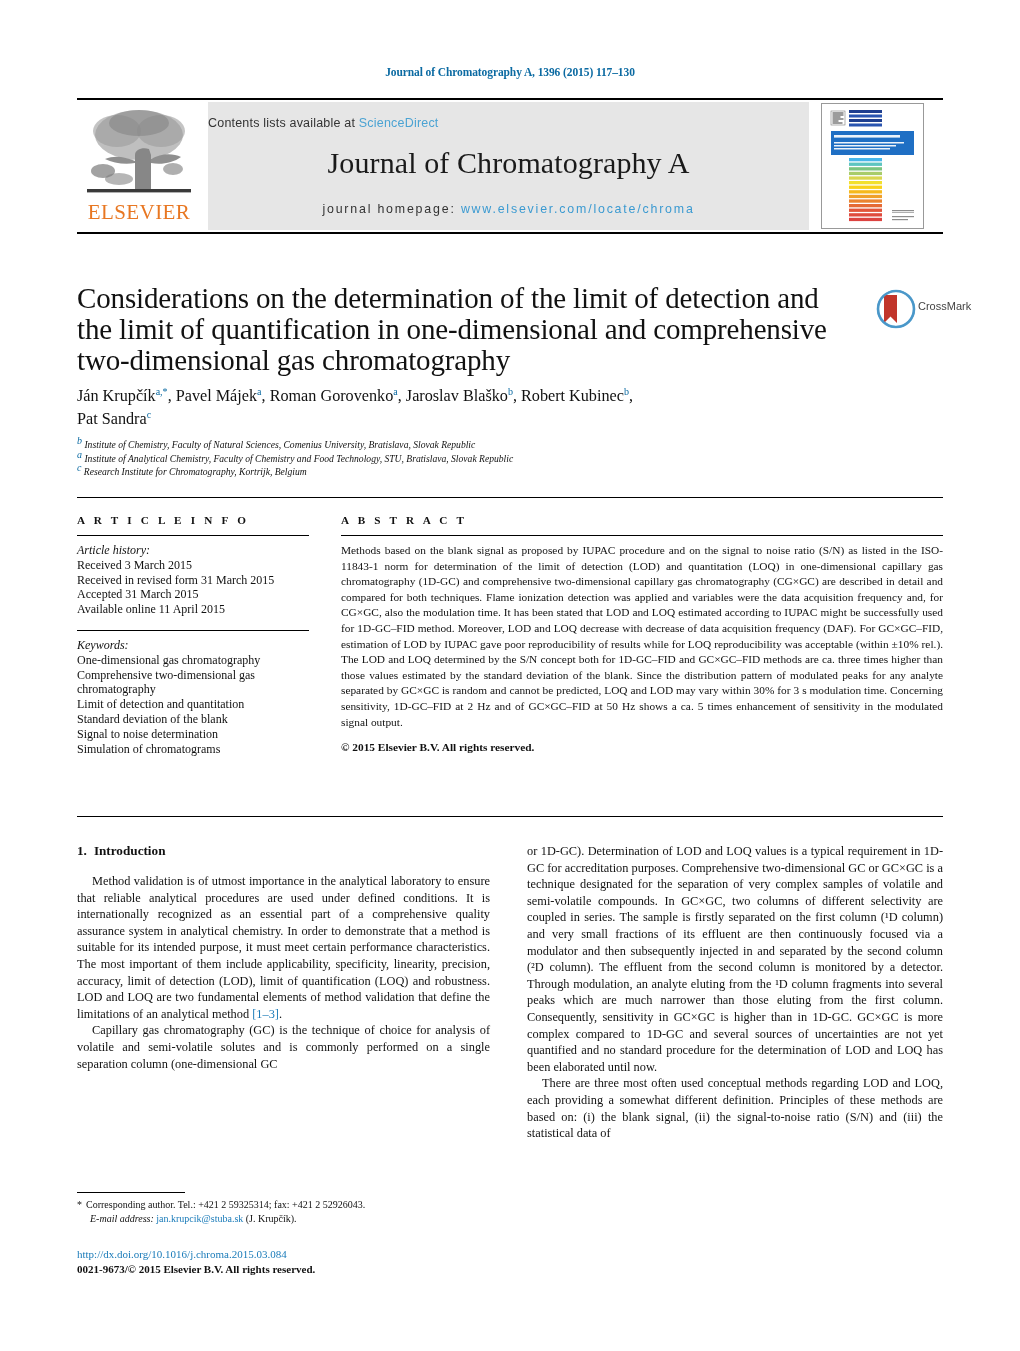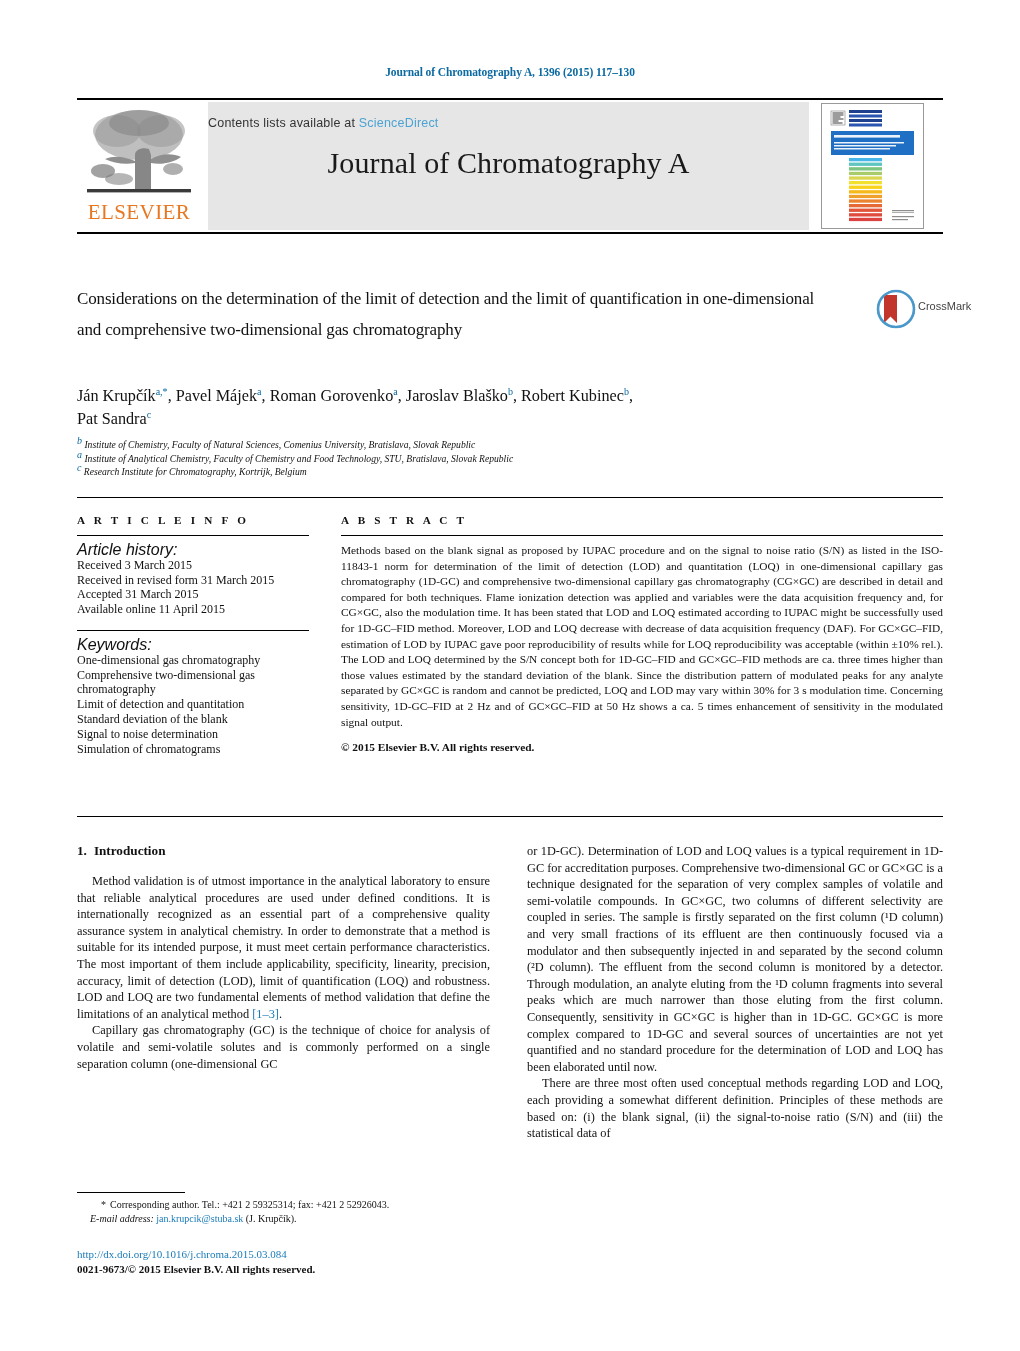--- a/index.html
+++ b/index.html
@@ -126,21 +126,21 @@
     overflow: hidden;
     box-sizing: border-box;
   }
 
   
   .title {
     position: absolute;
     left: 77px; top: 283px;
     width: 760px;
     font-family: "Liberation Serif", serif;
-    font-size: 17px;
+    font-size: 29px;
     line-height: 31px;
     color: #111;
     letter-spacing: -0.15px;
   }
   .crossmark {
     position: absolute;
     left: 876px; top: 288px;
     width: 86px;
     height: 46px;
   }
@@ -206,23 +206,23 @@
     font-weight: bold;
     letter-spacing: 3.2px;
     color: #111;
     margin-bottom: 9px;
   }
   .hr-thin {
     border-top: 1.1px solid #000;
     margin: 0 0 7px 0;
   }
   .hist-label, .kw-label {
-    font-family: Liberation Sans, sans-serif;
+    font-family: Liberation Serif, serif;
     font-style: italic;
-    font-size: 16px;
+    font-size: 12px;
     line-height: 14.8px;
     color: #111;
   }
   .hist-line, .kw-line {
     font-family: "Liberation Serif", serif;
     font-size: 12px;
     line-height: 14.8px;
     color: #111;
   }
   .kw-block {
@@ -302,21 +302,21 @@
     position: absolute;
     left: 77px; top: 1198px;
     width: 420px;
     font-family: "Liberation Serif", serif;
     font-size: 10px;
     line-height: 14px;
     color: #111;
   }
   .footnote .star { margin-right: 4px; }
   .footnote-line { padding-left: 13px; }
-  .footnote-line.first { padding-left: 0; margin-left: 24px; }
+  .footnote-line.first { padding-left: 0; }
   .footnote em { font-style: italic; }
   .mail-link { color: #1a7bb9; }
 
   .doi-block {
     position: absolute;
     left: 77px; top: 1247px;
     width: 420px;
     font-family: "Liberation Serif", serif;
     font-size: 11px;
     line-height: 14.6px;
@@ -359,20 +359,23 @@
           </svg>
         </div>
         <div class="elsevier-word">ELSEVIER</div>
       </div>
 
       <div class="grey-band">
         <div class="contents-line">
           <span>Contents lists available at </span><span class="sd">ScienceDirect</span>
         </div>
         <div class="journal-name">Journal of Chromatography A</div>
+        <div class="homepage-line">
+          <span>journal homepage: </span><span class="url">www.elsevier.com/locate/chroma</span>
+        </div>
       </div>
 
       <div class="cover-thumb">
         <svg width="101" height="124" viewBox="0 0 101 124" xmlns="http://www.w3.org/2000/svg">
           <rect x="0" y="0" width="101" height="124" fill="#ffffff"></rect>
           <rect x="9" y="7" width="14" height="14" fill="#ffffff" stroke="#7a7a7a" stroke-width="0.6"></rect>
           <g fill="#3a3a3a">
             <rect x="10.5" y="8.5" width="11" height="1"></rect>
             <rect x="10.5" y="10.5" width="11" height="1"></rect>
             <rect x="10.5" y="12.5" width="8" height="1"></rect>

